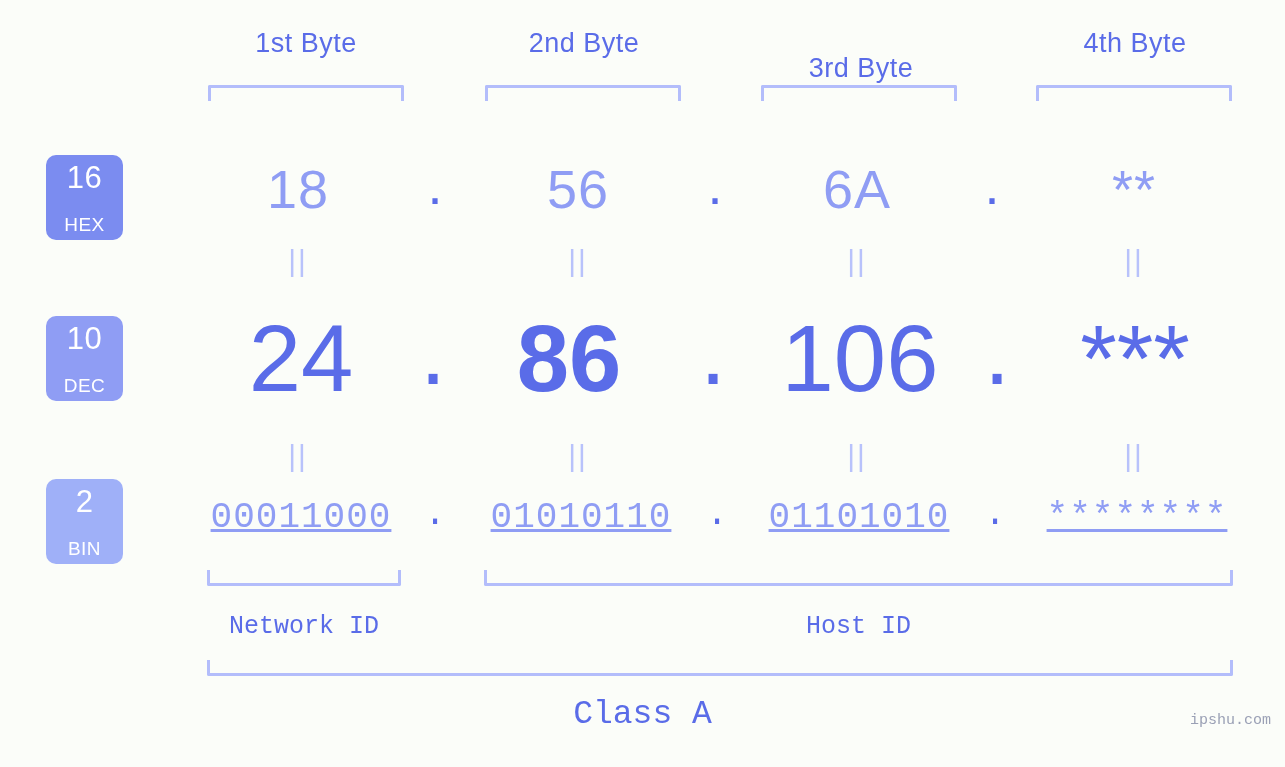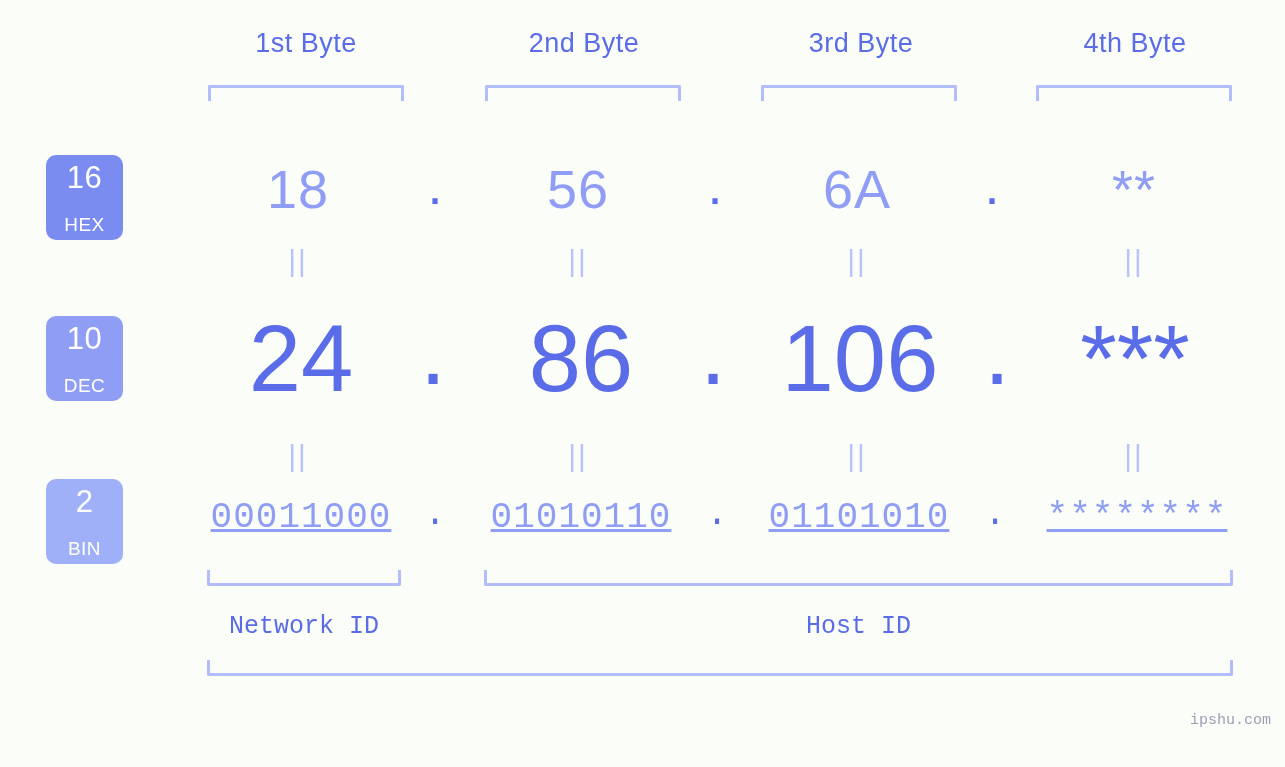--- a/index.html
+++ b/index.html
@@ -177,21 +177,21 @@
     letter-spacing:0px;
   }
 </style>
 </head>
 <body>
 
 <div id="stage">
 
   <div class="byte-label" style="left:206px;width:200px;">1st Byte</div>
   <div class="byte-label" style="left:484px;width:200px;">2nd Byte</div>
-  <div class="byte-label" style="left:761px;width:200px;">3rd Byte</div>
+  <div class="byte-label" style="left:761px;width:200px;margin-top:25px;">3rd Byte</div>
   <div class="byte-label" style="left:1035px;width:200px;">4th Byte</div>
 
   <div class="bracket down" style="left:208px;top:85px;width:196px;"></div>
   <div class="bracket down" style="left:485px;top:85px;width:196px;"></div>
   <div class="bracket down" style="left:761px;top:85px;width:196px;"></div>
   <div class="bracket down" style="left:1036px;top:85px;width:196px;"></div>
 
   <div class="badge" id="badge-hex">
     <span class="num">16</span>
     <span class="nm">HEX</span>
@@ -213,21 +213,21 @@
   <div class="dot hex-dot" style="left:957px;width:70px;">.</div>
   <div class="cell hex-val" style="left:1034px;width:200px;">**</div>
 
   <div class="eq" style="left:198px;top:246px;width:200px;">||</div>
   <div class="eq" style="left:478px;top:246px;width:200px;">||</div>
   <div class="eq" style="left:757px;top:246px;width:200px;">||</div>
   <div class="eq" style="left:1034px;top:246px;width:200px;">||</div>
 
   <div class="cell dec-val" style="left:198px;width:206px;">24</div>
   <div class="dot dec-dot" style="left:398px;width:70px;">.</div>
-  <div class="cell dec-val" style="left:478px;width:206px;">86</div>
+  <div class="cell dec-val" style="left:466px;width:206px;font-weight:bold;">86</div>
   <div class="dot dec-dot" style="left:678px;width:70px;">.</div>
   <div class="cell dec-val" style="left:757px;width:206px;">106</div>
   <div class="dot dec-dot" style="left:962px;width:70px;">.</div>
   <div class="cell dec-val" style="left:1032px;width:206px;">***</div>
 
   <div class="eq" style="left:198px;top:441px;width:200px;">||</div>
   <div class="eq" style="left:478px;top:441px;width:200px;">||</div>
   <div class="eq" style="left:757px;top:441px;width:200px;">||</div>
   <div class="eq" style="left:1034px;top:441px;width:200px;">||</div>
 
@@ -239,16 +239,17 @@
   <div class="dot bin-dot" style="left:960px;width:70px;">.</div>
   <div class="cell bin-val" style="left:1036px;width:202px;">********</div>
 
   <div class="bracket up" style="left:207px;top:570px;width:194px;"></div>
   <div class="bracket up" style="left:484px;top:570px;width:749px;"></div>
 
   <div class="id-label" style="left:484px;width:749px;">Host ID</div>
   <div class="id-label" style="left:207px;width:194px;">Network ID</div>
 
   <div class="bracket up" style="left:207px;top:660px;width:1026px;"></div>
+  <div id="class-label">Class A</div>
 
   <div id="watermark">ipshu.com</div>
 
 </div>
 
 </body></html>

